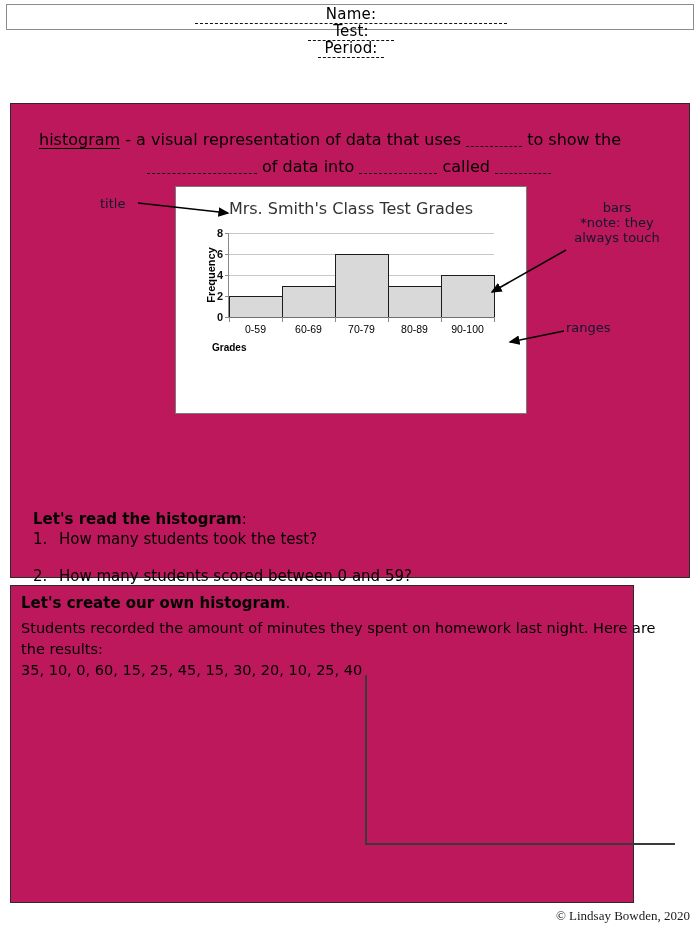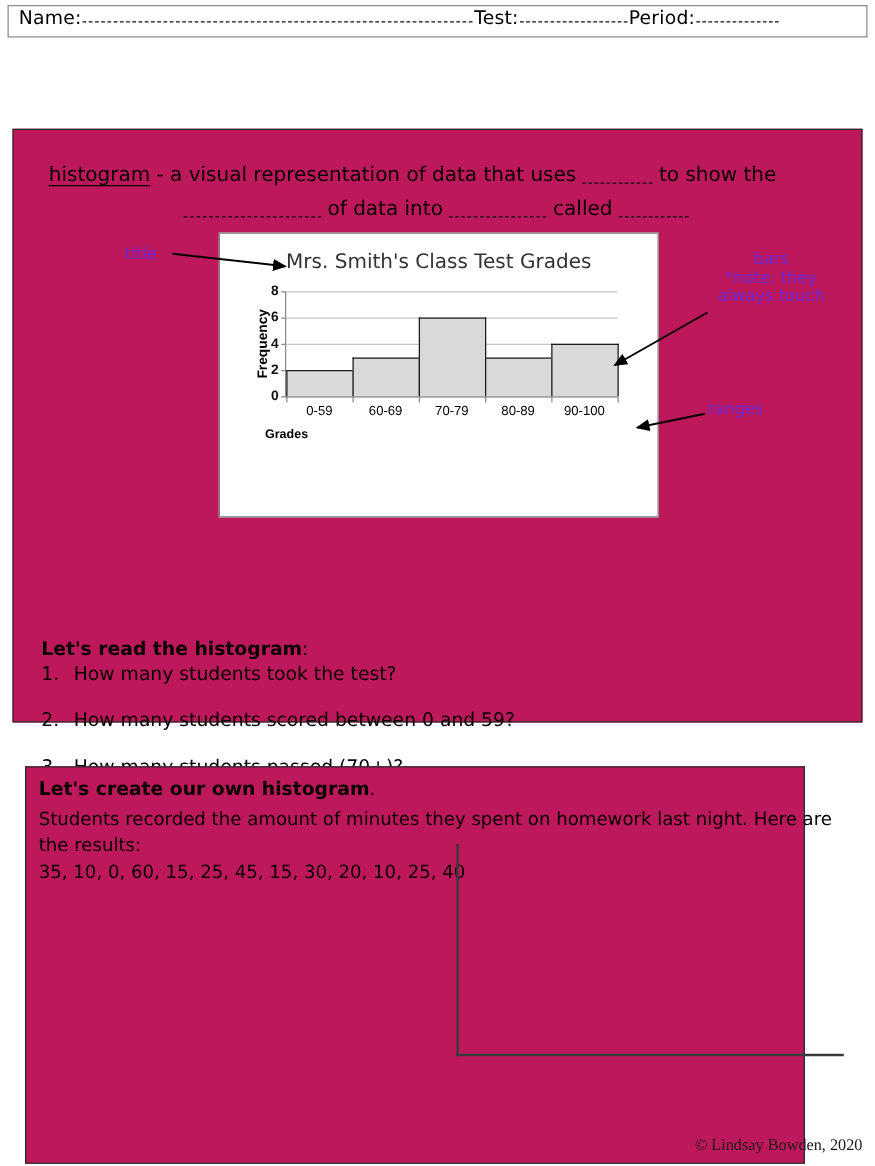--- a/index.html
+++ b/index.html
@@ -31,23 +31,25 @@
     box-sizing: border-box;
     background: #fff;
   }
   #name-bar .nb-inner {
     position: absolute;
     left: 8px;
     right: 6px;
     top: 0;
     bottom: 0;
     display: flex;
+    align-items: center;
     font-size: 15px;
     letter-spacing: 0.2px;
     white-space: nowrap;
+    flex-direction: column;
   }
   .nb-label { font-size: 15px; }
   .nb-rule {
     display: inline-block;
     border-bottom: 1.5px dashed #111;
     height: 12px;
     margin: 0 1px -2px 1px;
   }
   .rule-name { width: 312px; }
   .rule-date { width: 86px; }
@@ -90,21 +92,21 @@
   }
 
   
   .content-box {
     position: absolute;
     border: 1.5px solid #2b2b2b;
     box-sizing: border-box;
     background: #be185d;
   }
   #box-top { left: 10px; top: 103px; width: 680px; height: 475px; }
-  #box-bottom { left: 20px; top: 585px; width: 624px; height: 318px; margin-top: 28px; }
+  #box-bottom { left: 10px; top: 585px; width: 624px; height: 318px; }
 
   
   #definition {
     position: absolute;
     left: 18px;
     top: 22px;
     width: 600px;
     font-size: 16px;
     line-height: 27px;
     text-align: center;
@@ -250,21 +252,21 @@
     height: 5px;
     background: #8a8a8a;
   }
 
   
   .callout {
     position: absolute;
     font-size: 13px;
     line-height: 15px;
     text-align: center;
-    color: #6d28d9;
+    color: #0f172a;
   }
   #callout-title { left: 100px; top: 196px; width: 40px; text-align: left; }
   #callout-bars  { left: 562px; top: 200px; width: 110px; }
   #callout-ranges{ left: 566px; top: 320px; width: 60px; text-align: left; }
   #annotation-svg {
     position: absolute;
     left: 0; top: 0;
     width: 700px; height: 933px;
     pointer-events: none;
   }

